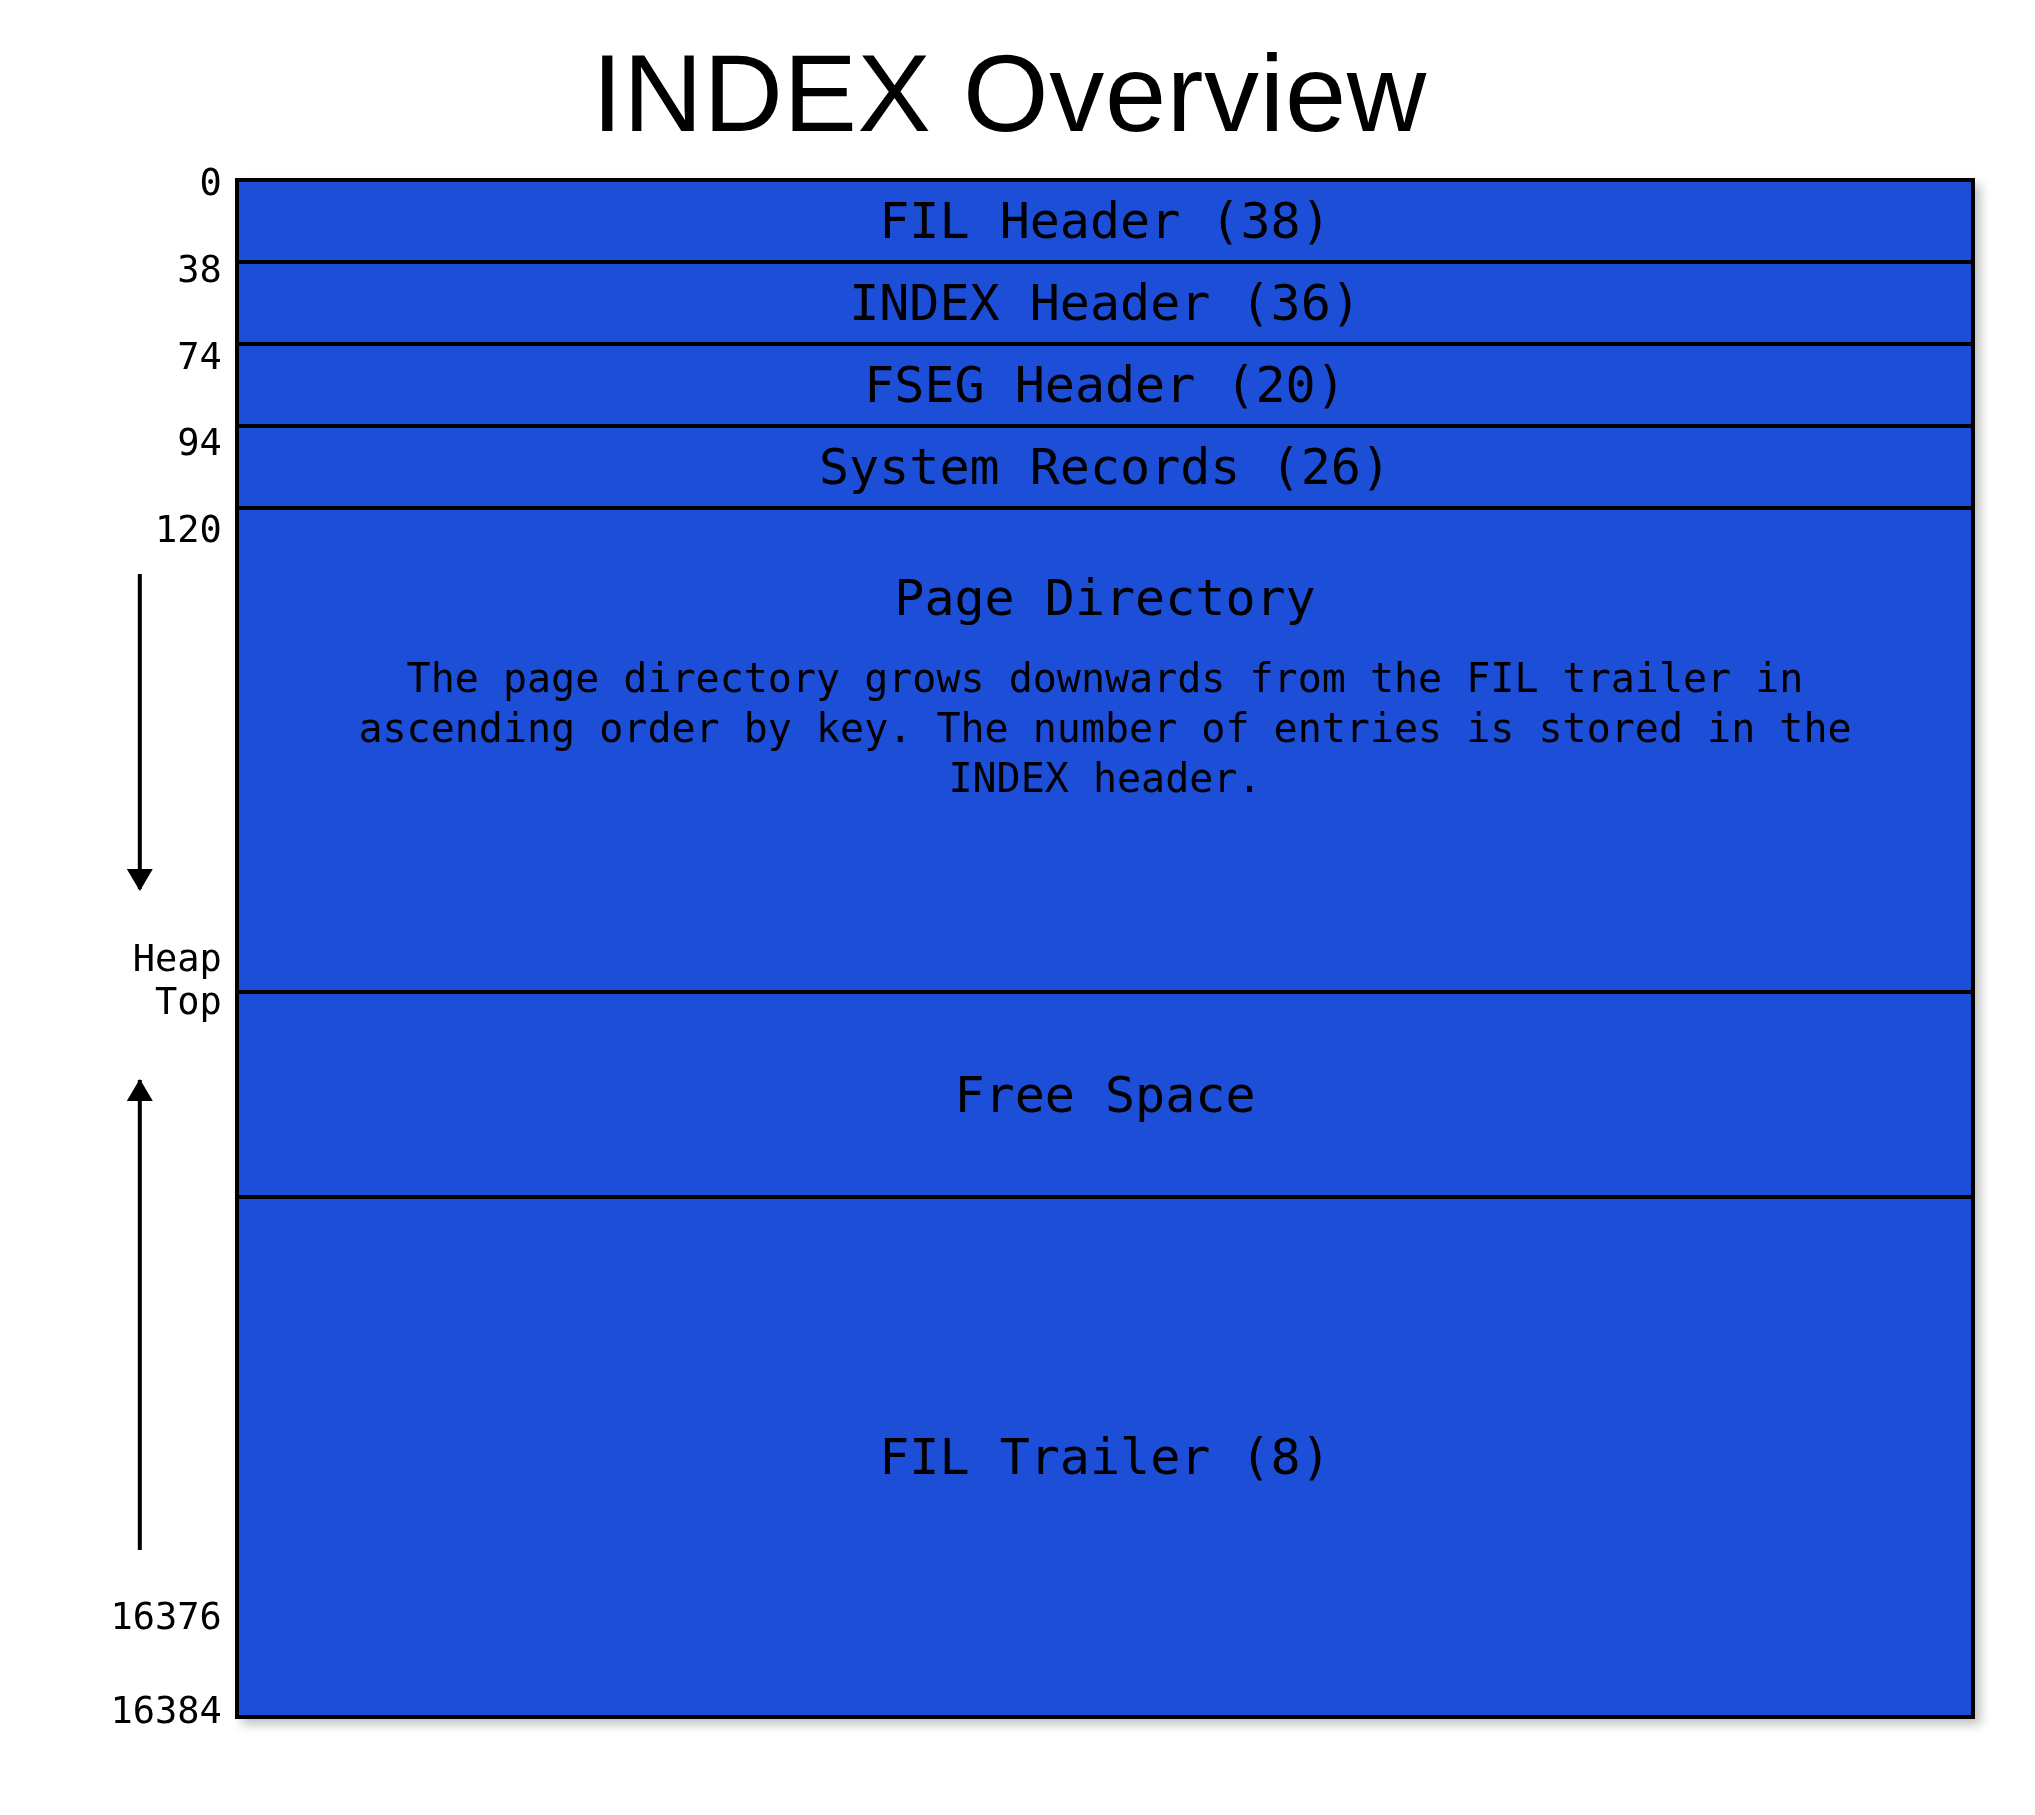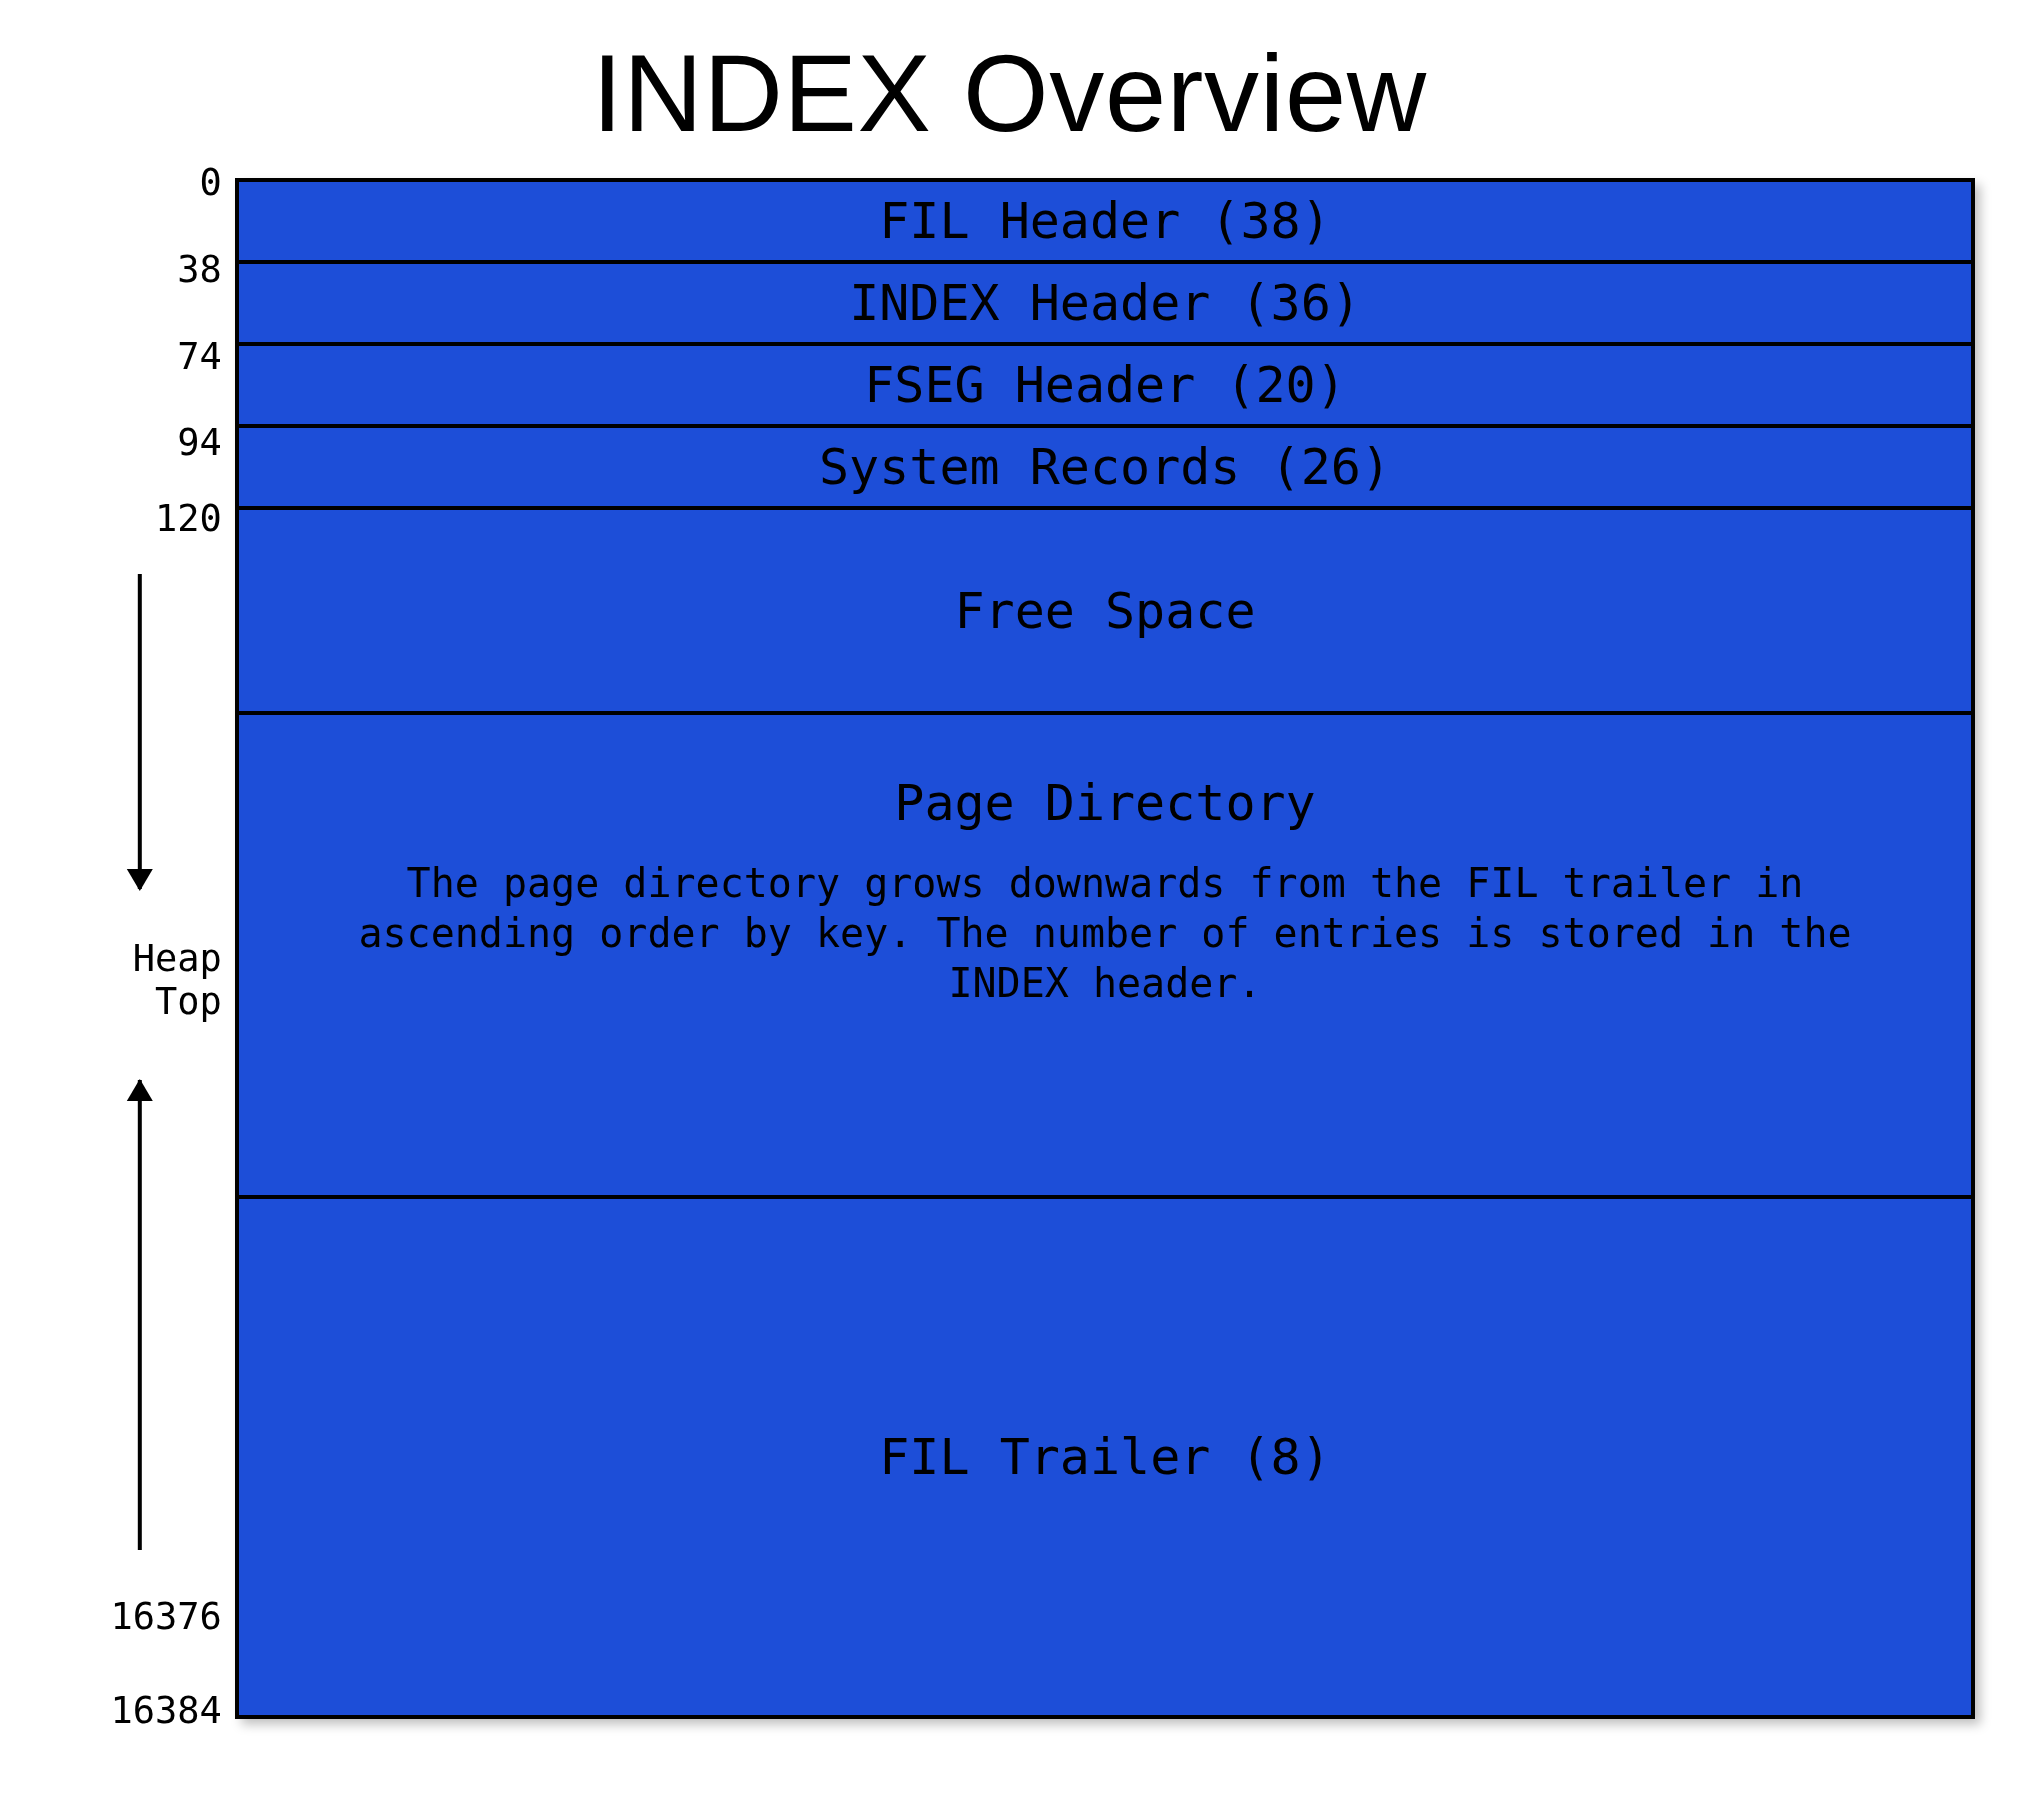--- a/index.html
+++ b/index.html
@@ -110,21 +110,21 @@
   <h1 class="title">INDEX Overview</h1>
 
   <div class="diagram">
 
     <div class="gutter">
 
       <div class="offset" style="top: 4.4px;">0</div>
       <div class="offset" style="top: 91px;">38</div>
       <div class="offset" style="top: 178px;">74</div>
       <div class="offset" style="top: 264px;">94</div>
-      <div class="offset" style="top: 340px;">120</div>
+      <div class="offset" style="top: 351px;">120</div>
 
       <div class="arrow arrow-down" style="top: 396px; height: 315px;"></div>
 
       <div class="gutter-label" style="top: 803px;">
         <span>Heap</span><br>
         <span>Top</span>
       </div>
 
       <div class="arrow arrow-up" style="top: 902px; height: 470px;"></div>
 
@@ -138,26 +138,26 @@
       </div>
       <div class="row" style="flex:0 0 82px;">
         <div class="row-title">INDEX Header (36)</div>
       </div>
       <div class="row" style="flex:0 0 82px;">
         <div class="row-title">FSEG Header (20)</div>
       </div>
       <div class="row" style="flex:0 0 82px;">
         <div class="row-title">System Records (26)</div>
       </div>
-      <div class="row" style="flex:0 0 205px;">
-        <div class="row-title">Free Space</div>
-      </div>
       <div class="row" style="flex:0 0 484px; justify-content:flex-start; padding-top:59px;">
         <div class="row-title">Page Directory</div>
         <div class="row-desc">The page directory grows downwards from the FIL trailer in ascending order by key. The number of entries is stored in the INDEX header.</div>
+      </div>
+      <div class="row" style="flex:0 0 205px;">
+        <div class="row-title">Free Space</div>
       </div>
       <div class="row" style="flex:1 1 auto;">
         <div class="row-title">FIL Trailer (8)</div>
       </div>
     </div>
 
   </div>
 </div>
 
 

